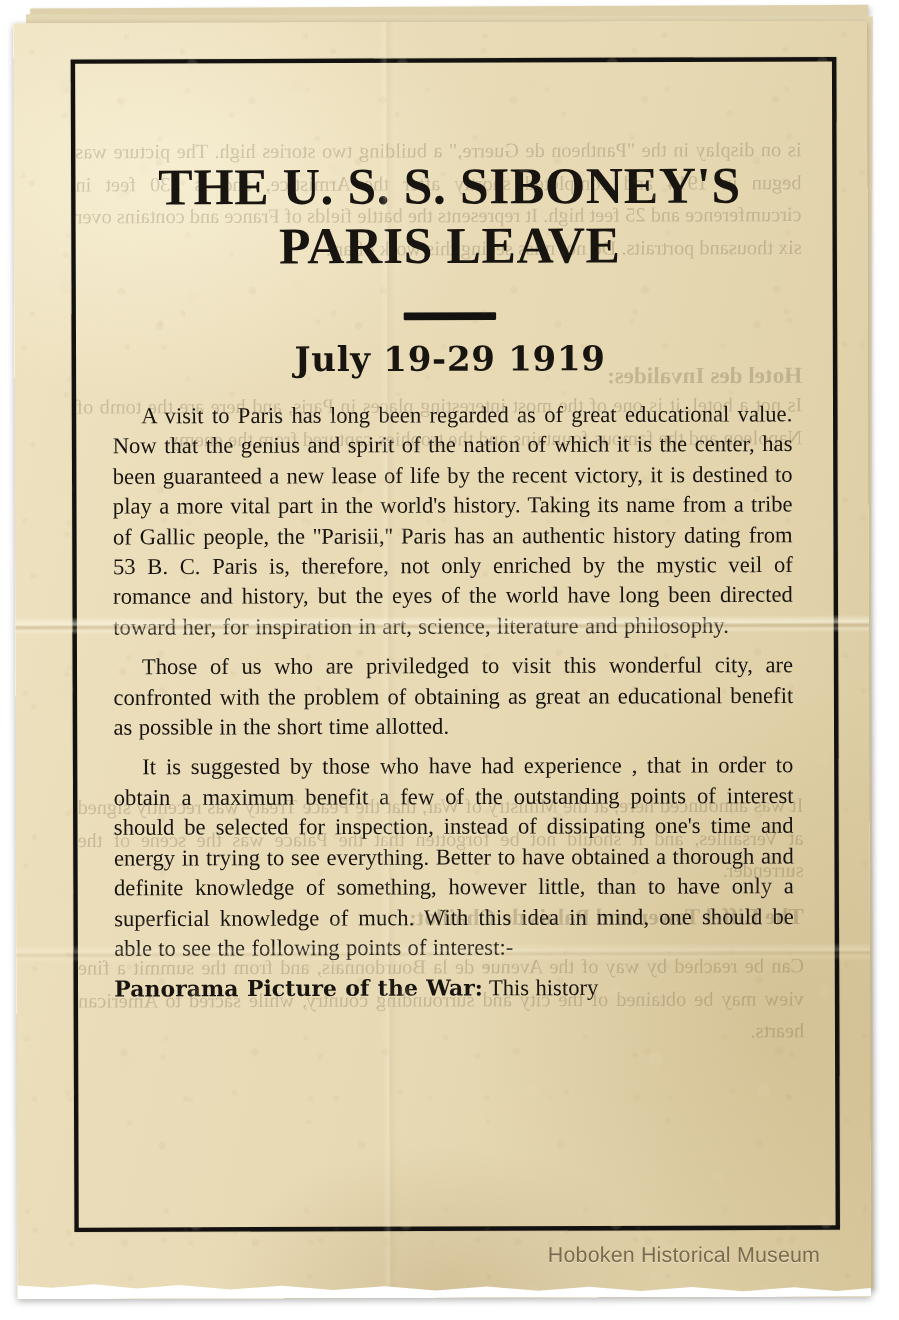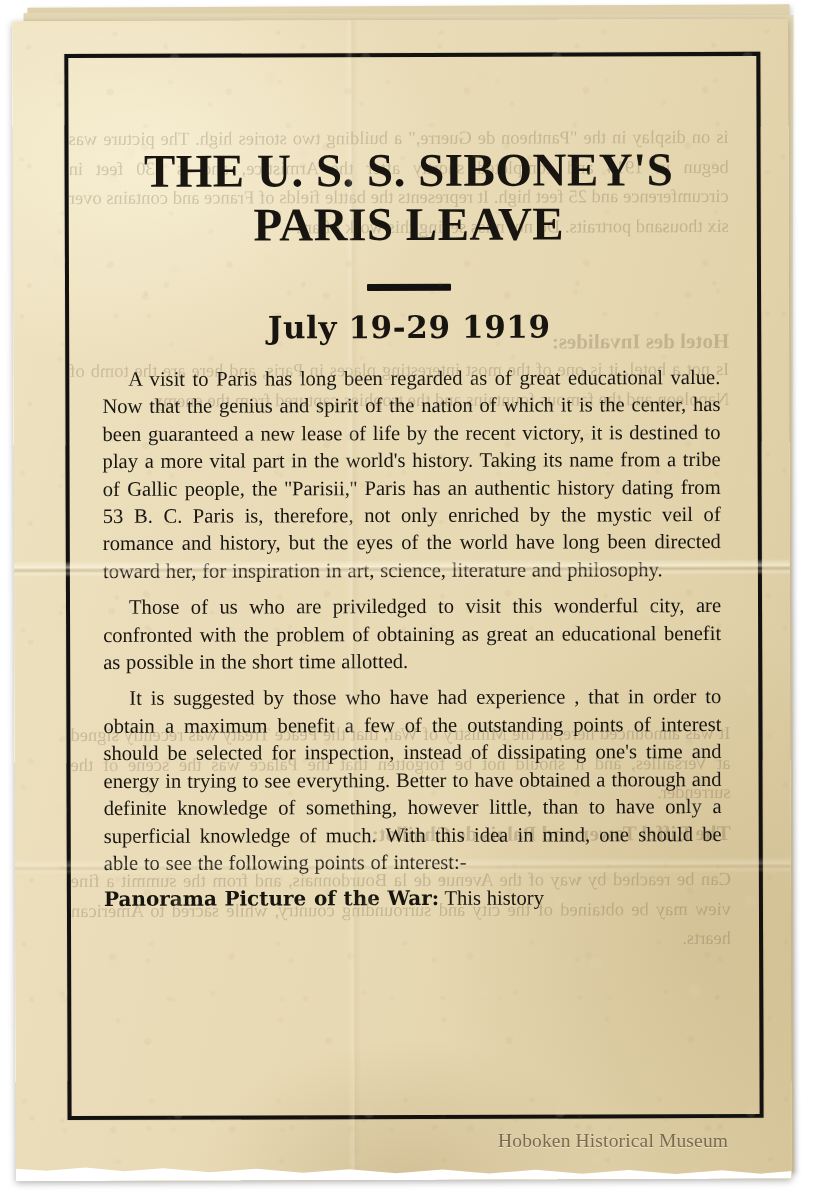--- a/index.html
+++ b/index.html
@@ -103,21 +103,21 @@
   .inkfade{position:absolute;inset:0;pointer-events:none;opacity:.14;
      background-image:
        radial-gradient(circle at 22% 31%, rgba(232,220,185,.9) 0 5px, transparent 7px),
        radial-gradient(circle at 68% 58%, rgba(232,220,185,.9) 0 4px, transparent 6px),
        radial-gradient(circle at 41% 79%, rgba(232,220,185,.9) 0 5px, transparent 7px),
        radial-gradient(circle at 85% 18%, rgba(232,220,185,.9) 0 4px, transparent 6px);
      background-size:211px 183px,173px 229px,241px 197px,191px 211px;}
 
   
   .watermark{position:absolute;left:498px;top:1130px;
-      font-family:Liberation Serif, serif;font-size:19.5px;
+      font-family:Liberation Sans, sans-serif;font-size:19.5px;
       color:#7a6a4e;letter-spacing:.15px;white-space:nowrap;
       text-shadow:0 1px 0 rgba(255,250,230,.55);}
 </style>
 </head>
 <body>
 
 <div id="stage">
 
   <div class="sheet-back"></div>
   <div class="sheet-back2"></div>

